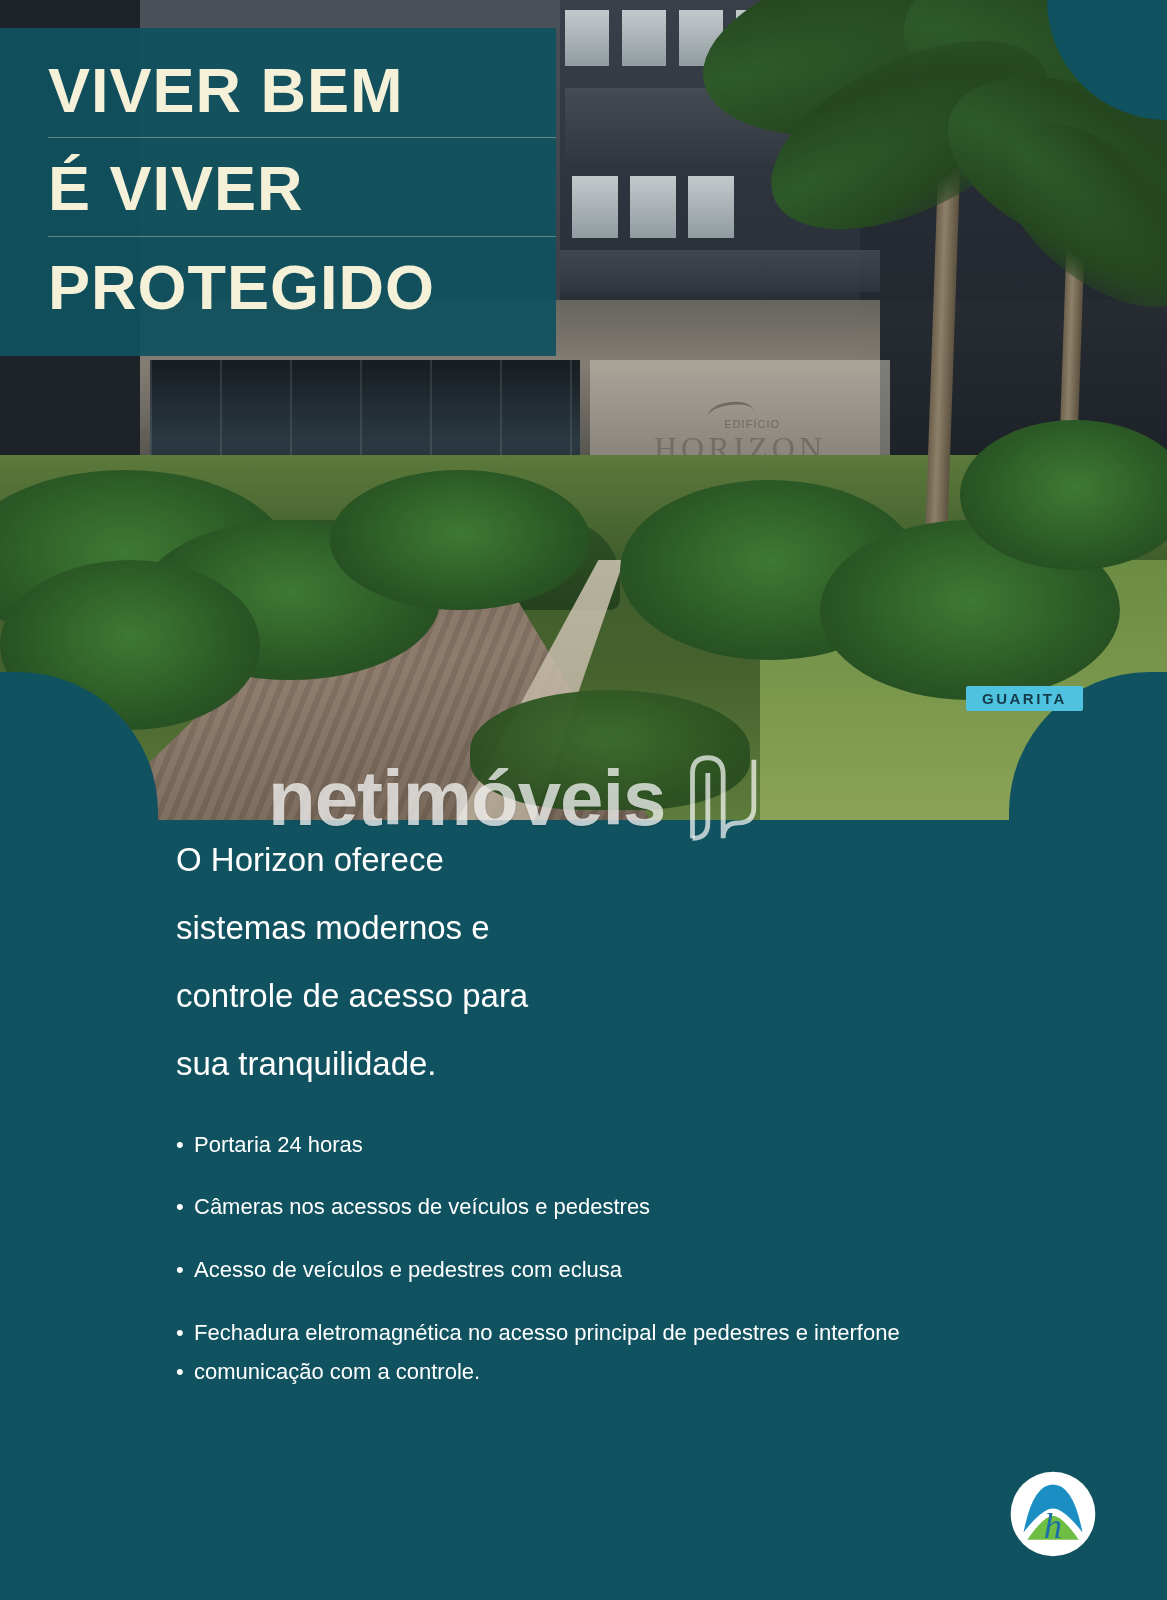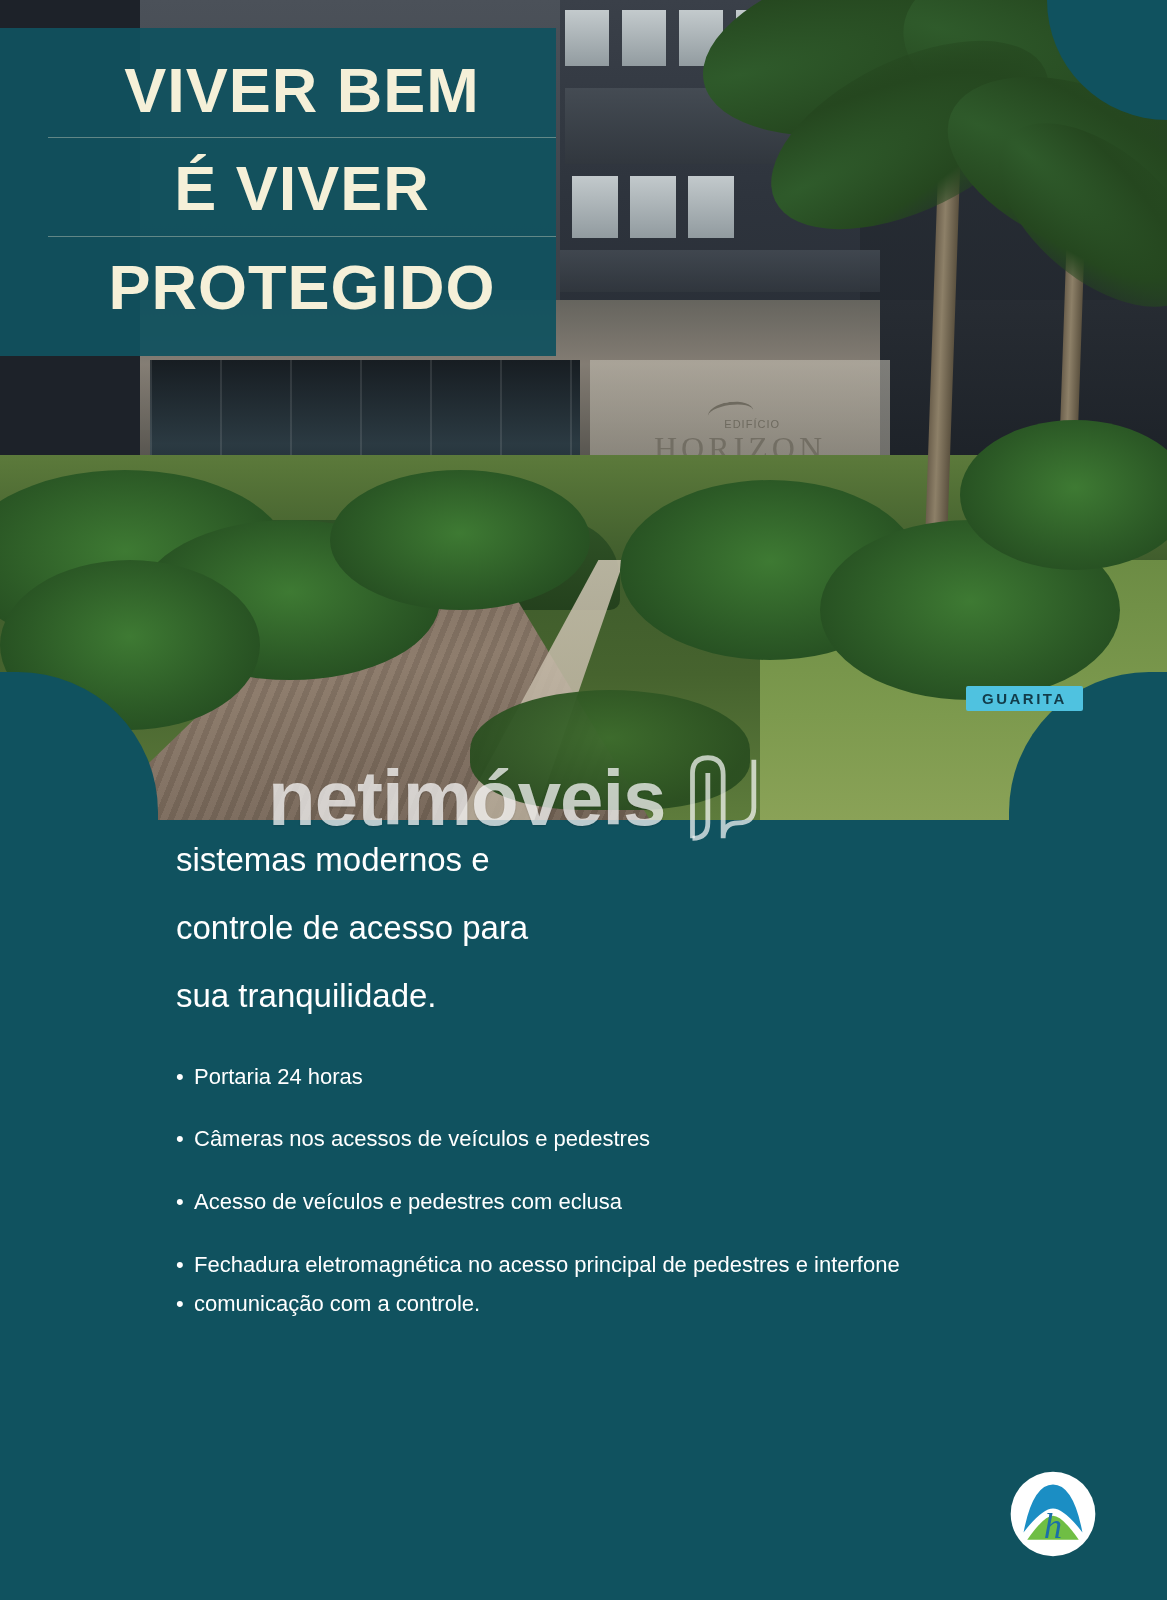--- a/index.html
+++ b/index.html
@@ -191,21 +191,20 @@
     color:#f5f0d8;
     font-size: 63px;
     line-height: 1.42;
     font-weight: 700;
     letter-spacing: 1px;
     font-family: "Liberation Sans", sans-serif;
     border-bottom: 1px solid rgba(245,240,216,.35);
     padding-bottom: 2px;
     margin-bottom: 6px;
     white-space: nowrap;
-    text-align: center;
   }
   .headline .line:last-child { border-bottom: none; margin-bottom: 0; }
 
   
   .tag-guarita {
     position:absolute; top: 686px; left: 966px;
     background:#4fc2e0;
     color:#123c4a;
     font-size: 15px;
     font-weight: 700;
@@ -349,20 +348,21 @@
     <span class="wm-mark">
       <svg viewBox="0 0 100 96" width="96" height="92" fill="none" stroke="rgba(255,255,255,.75)" stroke-width="5">
         <path d="M14 90 L14 22 Q14 6 30 6 Q46 6 46 24 L46 90 Q46 74 62 74 Q78 74 78 58 L78 8"></path>
         <path d="M14 90 Q30 90 30 74 L30 22"></path>
       </svg>
     </span>
   </div>
 
   <div class="body-wrap">
     <div class="lead">
+      <p>O Horizon oferece</p>
       <p>sistemas modernos e</p>
       <p>controle de acesso para</p>
       <p>sua tranquilidade.</p>
     </div>
 
     <ul class="bullets">
       <li>Portaria 24 horas</li>
       <li>Câmeras nos acessos de veículos e pedestres</li>
       <li>Acesso de veículos e pedestres com eclusa</li>
       <li class="wrap-two">Fechadura eletromagnética no acesso principal de pedestres e interfone</li>

